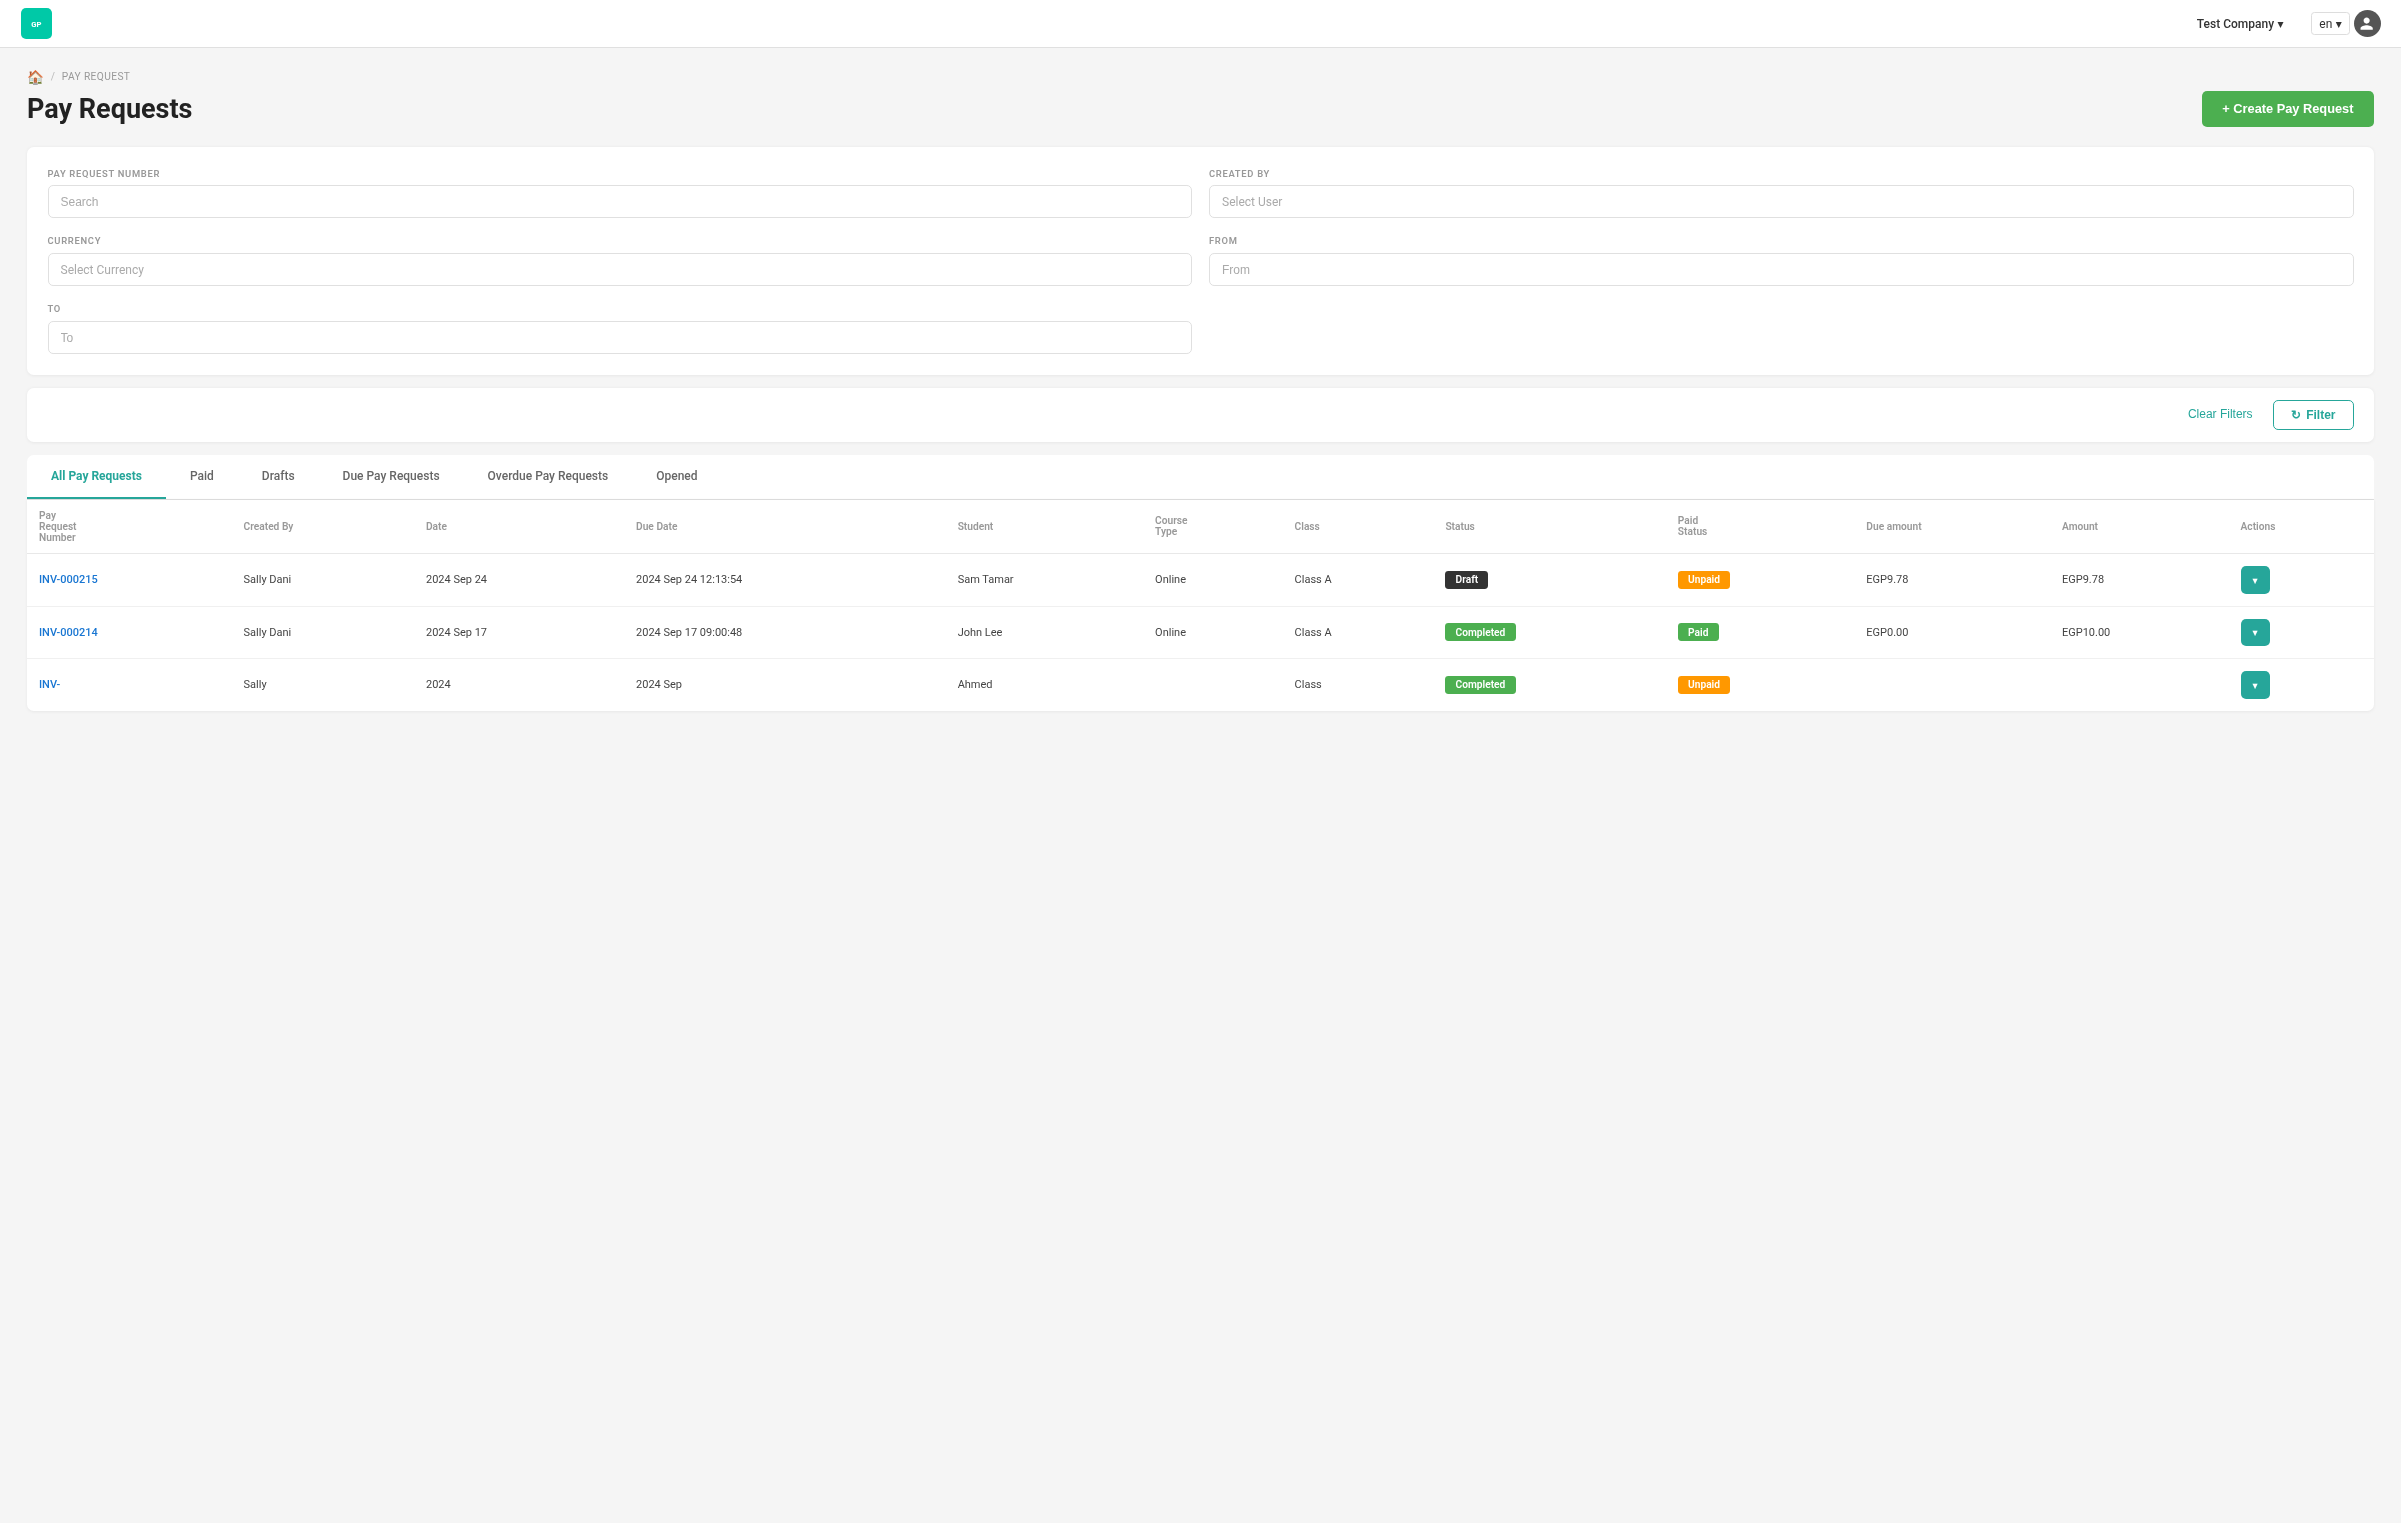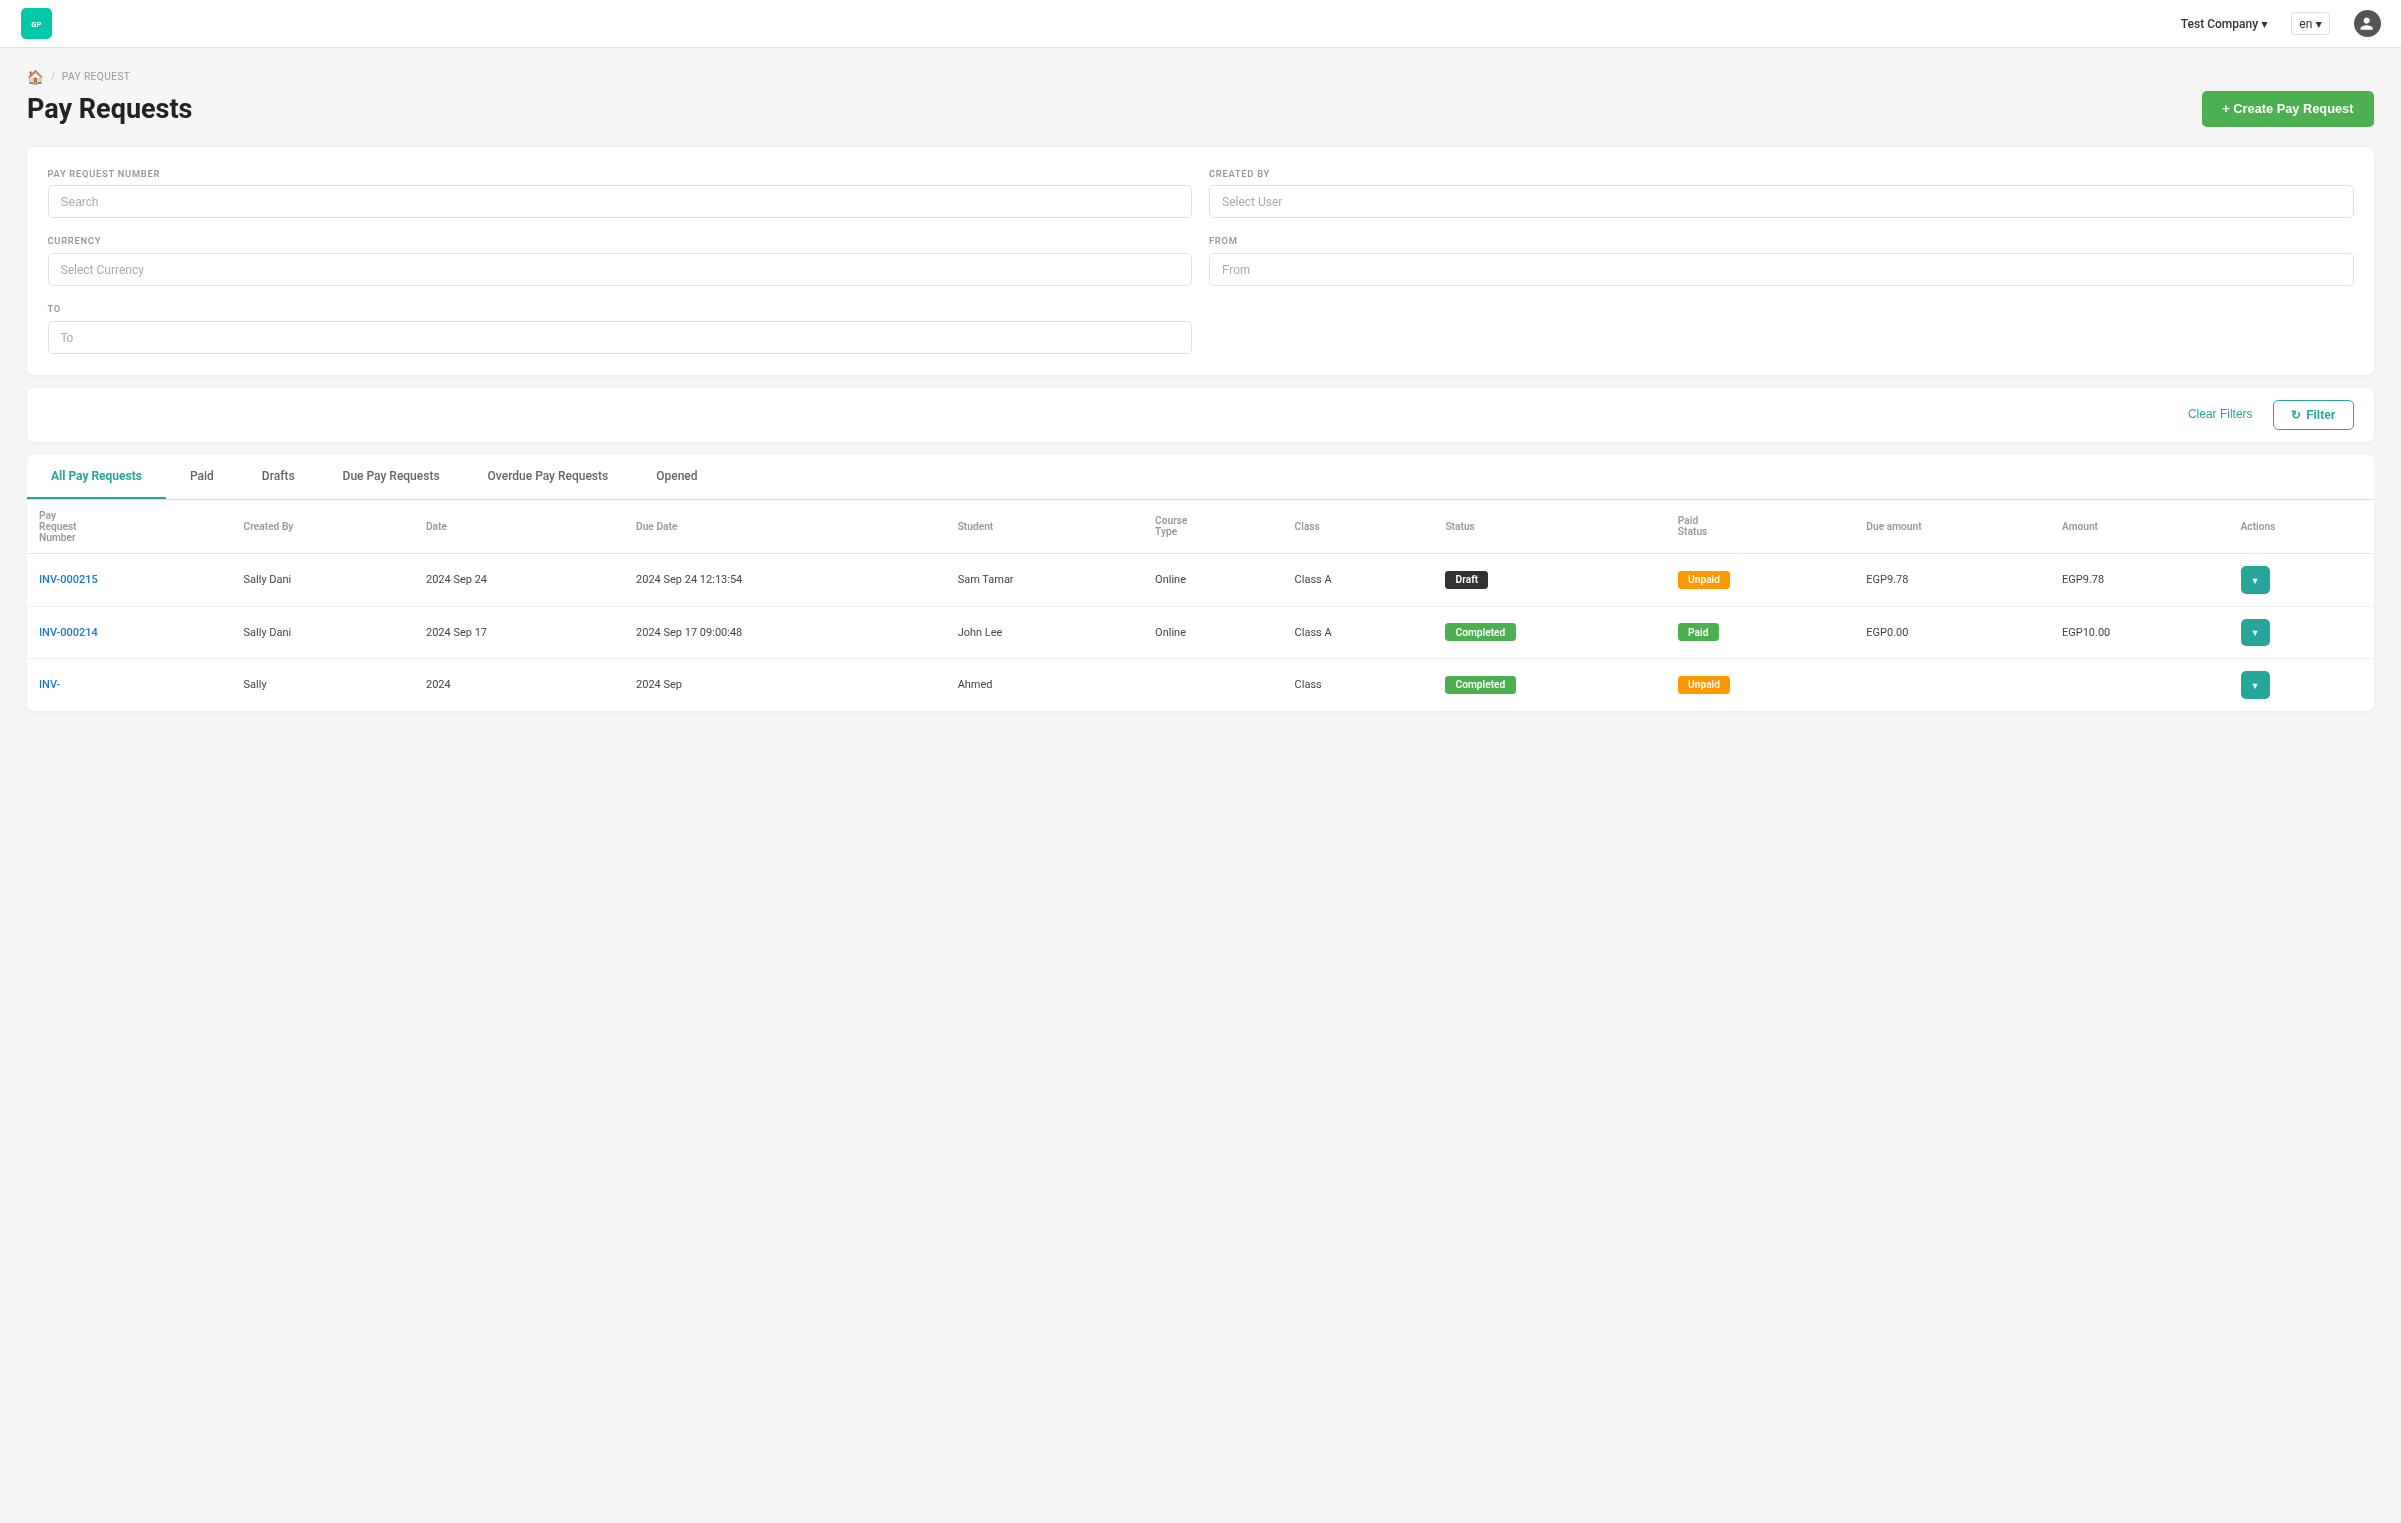--- a/index.html
+++ b/index.html
@@ -7,38 +7,38 @@
 
     
     .top-bar {
       background: #fff;
       border-bottom: 0.9px solid #e0e0e0;
       height: 48px;
       display: flex;
       align-items: center;
       justify-content: flex-end;
       padding: 0 20.5px;
-      gap: 24px;
+      gap: 4px;
     }
     .logo-area { display: flex; align-items: center; gap: 6.8px; margin-right: auto; margin-left: 0; }
     .logo-img {
       width: 31px; height: 31px;
       background: #00c9a7;
       border-radius: 5.1px;
       display: flex; align-items: center; justify-content: center;
       color: #fff; font-weight: bold; font-size: 8.5px;
     }
     .company-selector {
       display: flex; align-items: center; gap: 3.4px;
       font-size: 12px; font-weight: 500; cursor: pointer;
     }
     .lang-selector {
       display: flex; align-items: center; gap: 3.4px;
       font-size: 12px; cursor: pointer;
-      border: 0.9px solid #ddd; border-radius: 3.4px; padding: 3.4px 6.8px;
+      border: 0.9px solid #ddd; border-radius: 3.4px; padding: 3.4px 6.8px; margin-left: 24px;
     }
     .user-avatar {
       width: 27px; height: 27px; background: #555;
       border-radius: 50%; display: flex; align-items: center; justify-content: center;
       color: #fff; font-size: 13.6px; cursor: pointer;
     }
 
     
     .page-container { padding: 20.5px 27px; }
 

